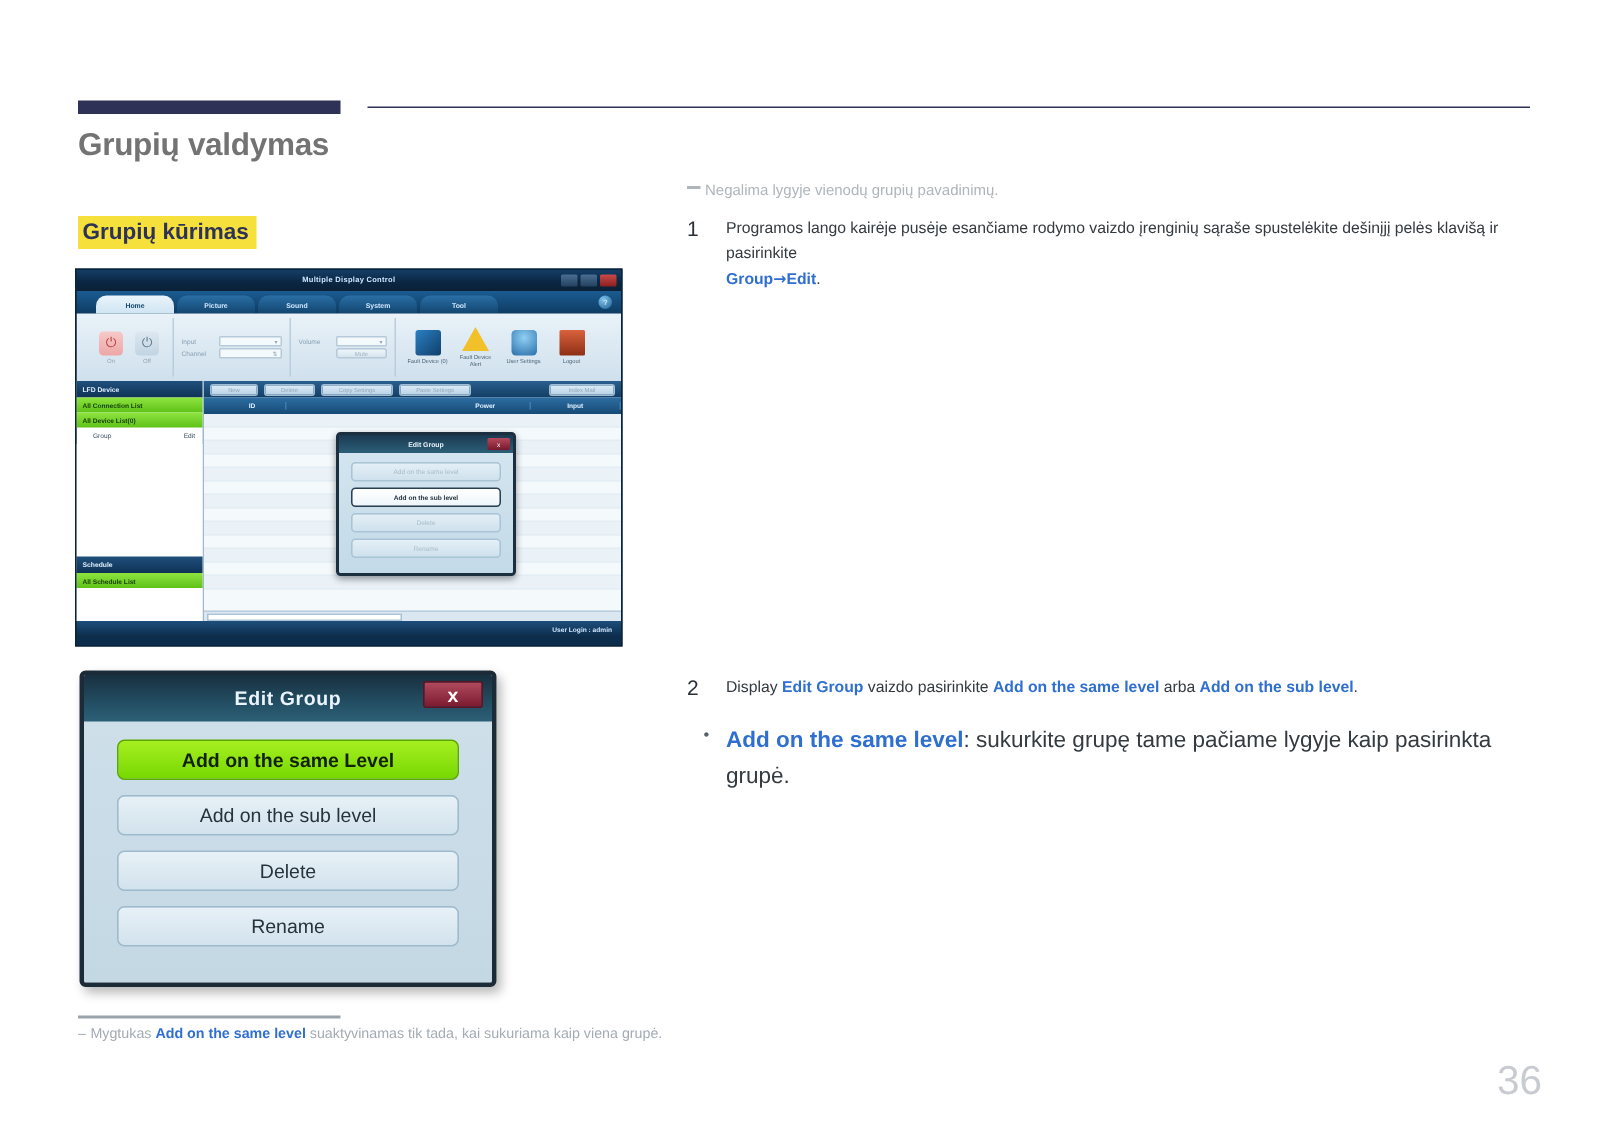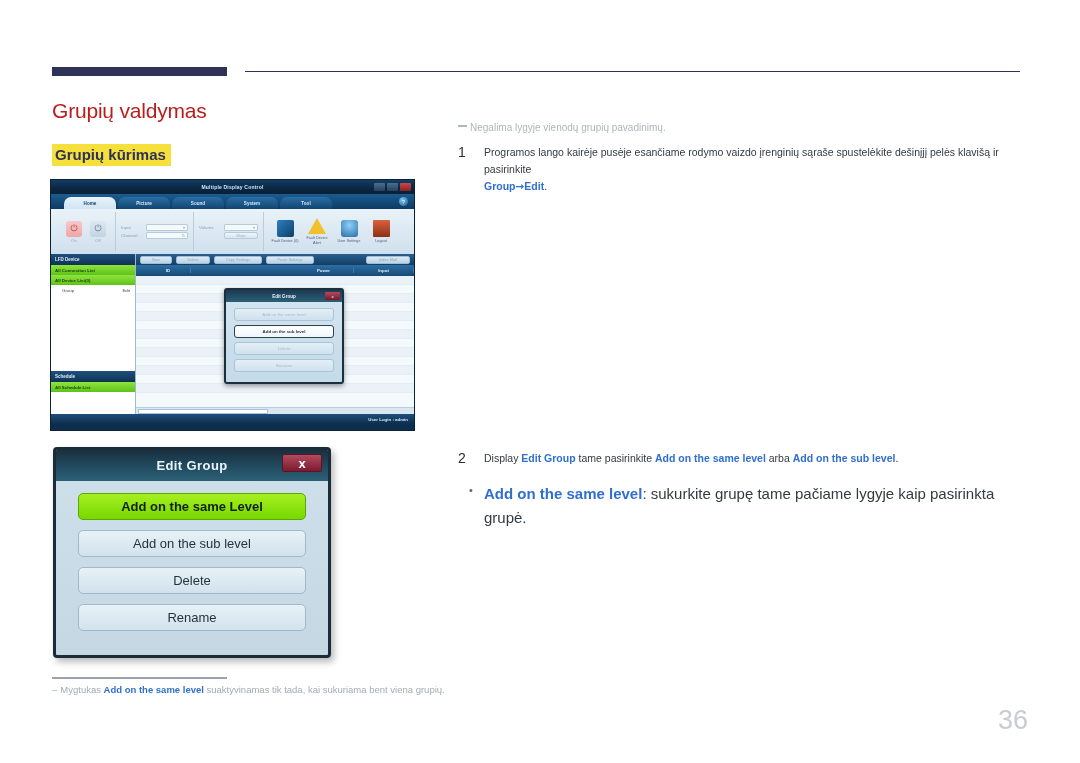--- a/index.html
+++ b/index.html
@@ -16,22 +16,22 @@
     position: absolute; left: 52px; top: 67px;
     width: 175px; height: 9px; background: #2e3257;
   }
   .rule-line {
     position: absolute; left: 245px; top: 71px;
     width: 775px; height: 1px; background: #2e3257;
   }
 
   
   .page-title {
-    position: absolute; left: 52px; top: 99px;
-    font-size: 21px; font-weight: normal; color: #b91c1c;
+    position: absolute; left: 52px; top: 85px;
+    font-size: 21px; font-weight: bold; color: #737373;
     letter-spacing: -0.2px;
   }
   .section-title {
     position: absolute; left: 52px; top: 144px;
     font-size: 15px; font-weight: bold; color: #2e3257;
     background: #f5e03c; padding: 2px 5px 3px 3px;
   }
 
   
   .mdc {
@@ -406,36 +406,36 @@
     <div class="bigdlg-body">
       <div class="bigbtn primary">Add on the same Level</div>
       <div class="bigbtn">Add on the sub level</div>
       <div class="bigbtn">Delete</div>
       <div class="bigbtn">Rename</div>
     </div>
   </div>
 
   <div class="fn-rule"></div>
   <div class="footnote">
-    <span class="dash">–</span><span>Mygtukas </span><b>Add on the same level</b><span> suaktyvinamas tik tada, kai sukuriama bent viena grupių.</span>
+    <span class="dash">–</span><span>Mygtukas </span><b>Add on the same level</b><span> suaktyvinamas tik tada, kai sukuriama kaip viena grupė.</span>
   </div>
 
 
   <div class="note">
     <span class="dash"></span><span>Negalima lygyje vienodų grupių pavadinimų.</span>
   </div>
 
   <div class="step step1">
     <div class="step-num">1</div>
     <div class="step-txt"><span>Programos lango kairėje pusėje esančiame rodymo vaizdo įrenginių sąraše spustelėkite dešinįjį pelės klavišą ir pasirinkite </span><br><b>Group</b><b class="arrow">→</b><b>Edit</b><span>.</span></div>
   </div>
 
   <div class="step step2">
     <div class="step-num">2</div>
-    <div class="step-txt"><span>Display </span><b>Edit Group</b><span> tame pasirinkite </span><b>Add on the same level</b><span> arba </span><b>Add on the sub level</b><span>.</span></div>
+    <div class="step-txt"><span>Display </span><b>Edit Group</b><span> vaizdo pasirinkite </span><b>Add on the same level</b><span> arba </span><b>Add on the sub level</b><span>.</span></div>
   </div>
 
   <div class="bullet">
     <div class="bullet-dot">•</div>
     <div class="bullet-txt"><b>Add on the same level</b><span>: sukurkite grupę tame pačiame lygyje kaip pasirinkta grupė.</span></div>
   </div>
 
   <div class="page-num">36</div>
 
 </div>

